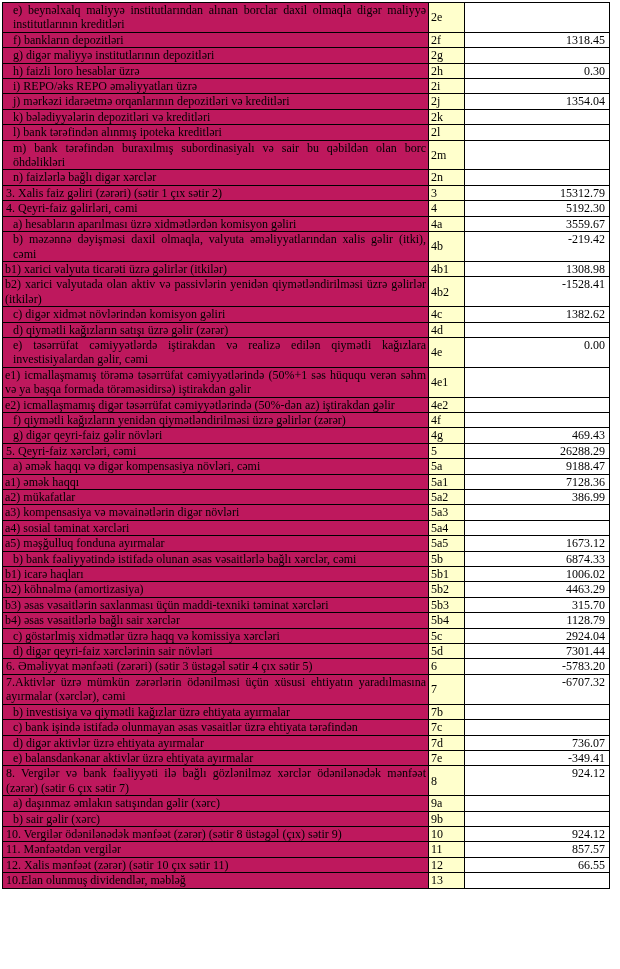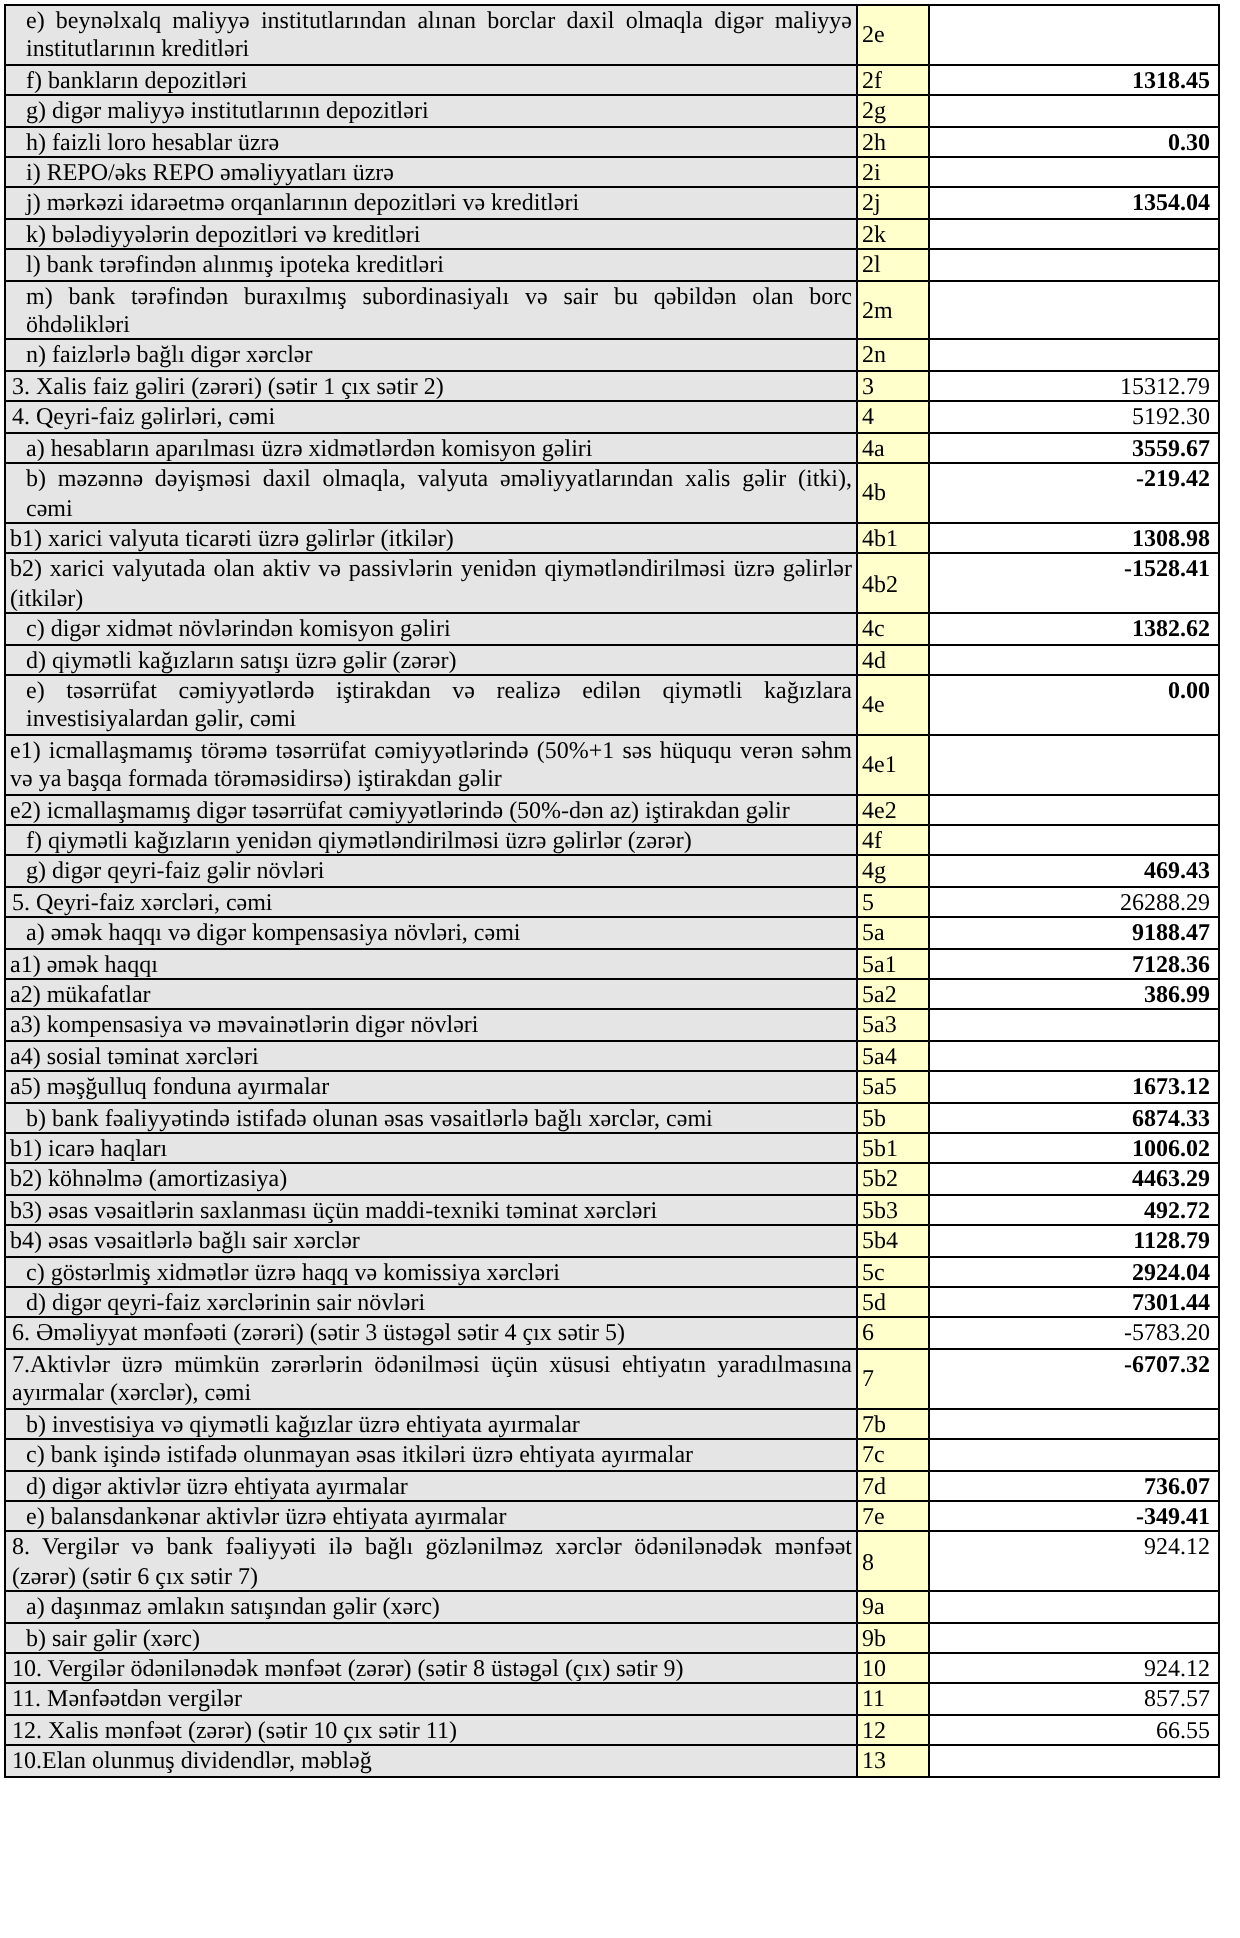--- a/index.html
+++ b/index.html
@@ -21,33 +21,32 @@
   }
   td {
     border: 1px solid #000000;
     font-size: 12px;
     line-height: 14.4px;
     padding: 0 2px;
     vertical-align: middle;
     overflow: hidden;
   }
   td.desc {
-    background: #e5e5e5;
+    background: #be185d;
     text-align: justify;
   }
   td.code {
     background: #ffffcc;
     text-align: left;
   }
   td.val {
     background: #ffffff;
     text-align: right;
     vertical-align: top;
     padding-right: 4px;
-    font-weight: bold;
   }
   tr.bold td { font-weight: normal; }
   td.indent-0 { padding-left: 3px; }
   td.indent-1 { padding-left: 10px; }
   td.indent-2 { }
 </style>
 </head>
 <body>
 
 <table>
@@ -218,21 +217,21 @@
         <td class="val">1006.02</td>
       </tr>
       <tr>
         <td class="desc indent-2">b2) köhnəlmə (amortizasiya)</td>
         <td class="code">5b2</td>
         <td class="val">4463.29</td>
       </tr>
       <tr>
         <td class="desc indent-2">b3) əsas vəsaitlərin saxlanması üçün maddi-texniki təminat xərcləri</td>
         <td class="code">5b3</td>
-        <td class="val">492.72</td>
+        <td class="val">315.70</td>
       </tr>
       <tr>
         <td class="desc indent-2">b4) əsas vəsaitlərlə bağlı sair xərclər</td>
         <td class="code">5b4</td>
         <td class="val">1128.79</td>
       </tr>
       <tr>
         <td class="desc indent-1">c) göstərlmiş xidmətlər üzrə haqq və komissiya xərcləri</td>
         <td class="code">5c</td>
         <td class="val">2924.04</td>
@@ -251,21 +250,21 @@
         <td class="desc indent-0">7.Aktivlər üzrə mümkün zərərlərin ödənilməsi üçün xüsusi ehtiyatın yaradılmasına ayırmalar (xərclər), cəmi</td>
         <td class="code">7</td>
         <td class="val">-6707.32</td>
       </tr>
       <tr>
         <td class="desc indent-1">b) investisiya və qiymətli kağızlar üzrə ehtiyata ayırmalar</td>
         <td class="code">7b</td>
         <td class="val"></td>
       </tr>
       <tr>
-        <td class="desc indent-1">c) bank işində istifadə olunmayan əsas itkiləri üzrə ehtiyata ayırmalar</td>
+        <td class="desc indent-1">c) bank işində istifadə olunmayan əsas vəsaitlər üzrə ehtiyata tərəfindən</td>
         <td class="code">7c</td>
         <td class="val"></td>
       </tr>
       <tr>
         <td class="desc indent-1">d) digər aktivlər üzrə ehtiyata ayırmalar</td>
         <td class="code">7d</td>
         <td class="val">736.07</td>
       </tr>
       <tr>
         <td class="desc indent-1">e) balansdankənar aktivlər üzrə ehtiyata ayırmalar</td>

